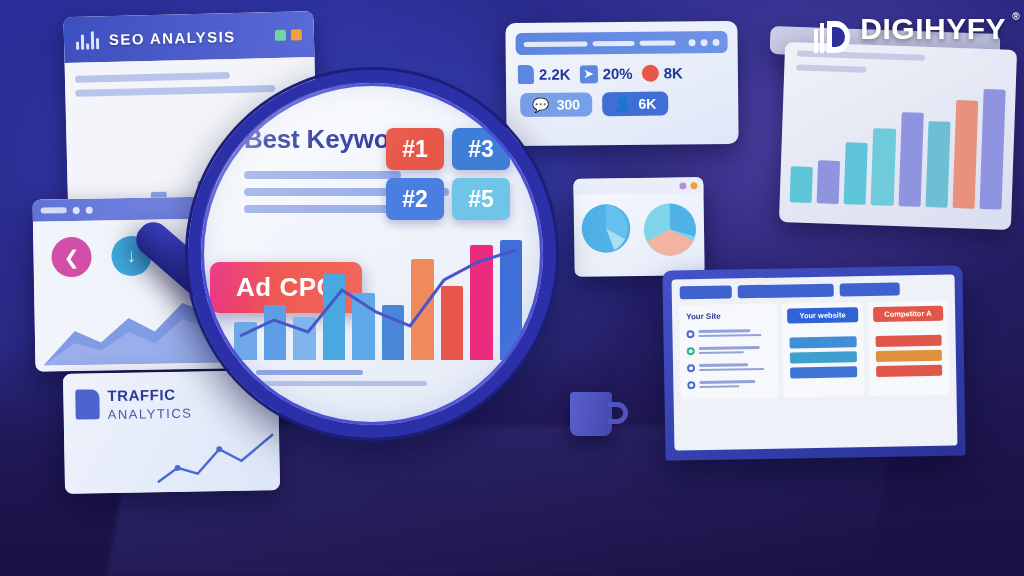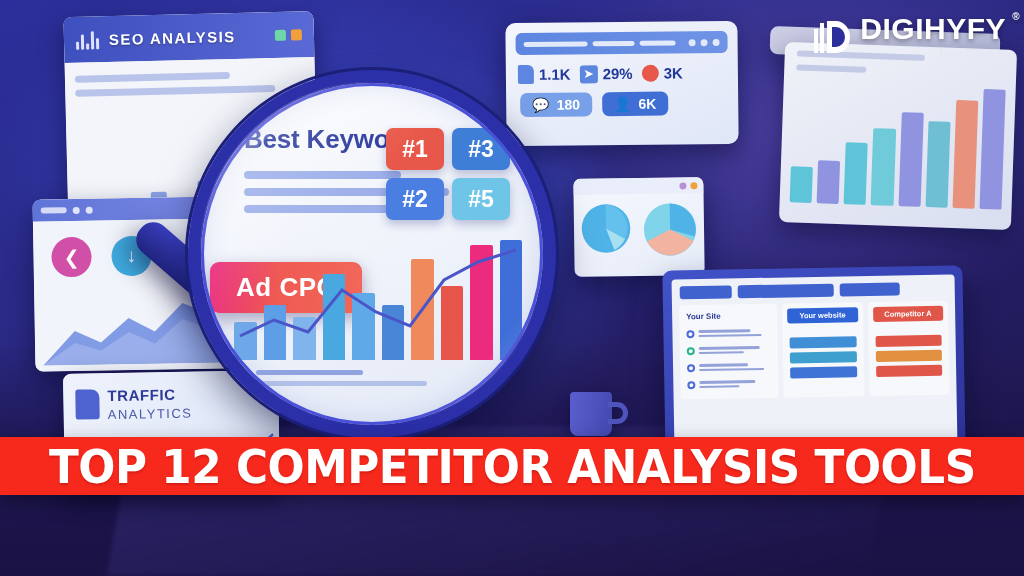--- a/index.html
+++ b/index.html
@@ -313,35 +313,35 @@
         <span class="ln" style="width:36px"></span>
       <span style="margin-left:auto;display:flex;gap:5px">
         <span class="dot"></span>
           <span class="dot"></span>
           <span class="dot"></span>
       </span>
     </div>
     <div class="row1">
       <span class="stat">
         <span class="ic-doc"></span>
-        <span>1.1K</span>
+        <span>2.2K</span>
       </span>
       <span class="stat">
         <span class="ic-sq">➤</span>
-        <span>29%</span>
+        <span>20%</span>
       </span>
       <span class="stat">
         <span class="ic-dot"></span>
-        <span>3K</span>
+        <span>8K</span>
       </span>
     </div>
     <div class="row2">
       <span class="chip">
         <span>💬</span>
-        <span>180</span>
+        <span>300</span>
       </span>
       <span class="chip dark">
         <span>👤</span>
         <span>6K</span>
       </span>
     </div>
   </div>
 
   <div id="pieCard" class="card">
     <div class="tb">
@@ -490,17 +490,14 @@
     </svg>
     <div>
       <div class="logo-txt">
         <span>DIGIHYFY</span>
         <span class="logo-tm">®</span>
       </div>
       <div class="logo-tag">Best Digitally</div>
     </div>
   </div>
 
-  <div id="banner">
-    <div id="bannerTitle">TOP 12 COMPETITOR ANALYSIS TOOLS</div>
-  </div>
 
 </div>
 
 </body></html>

